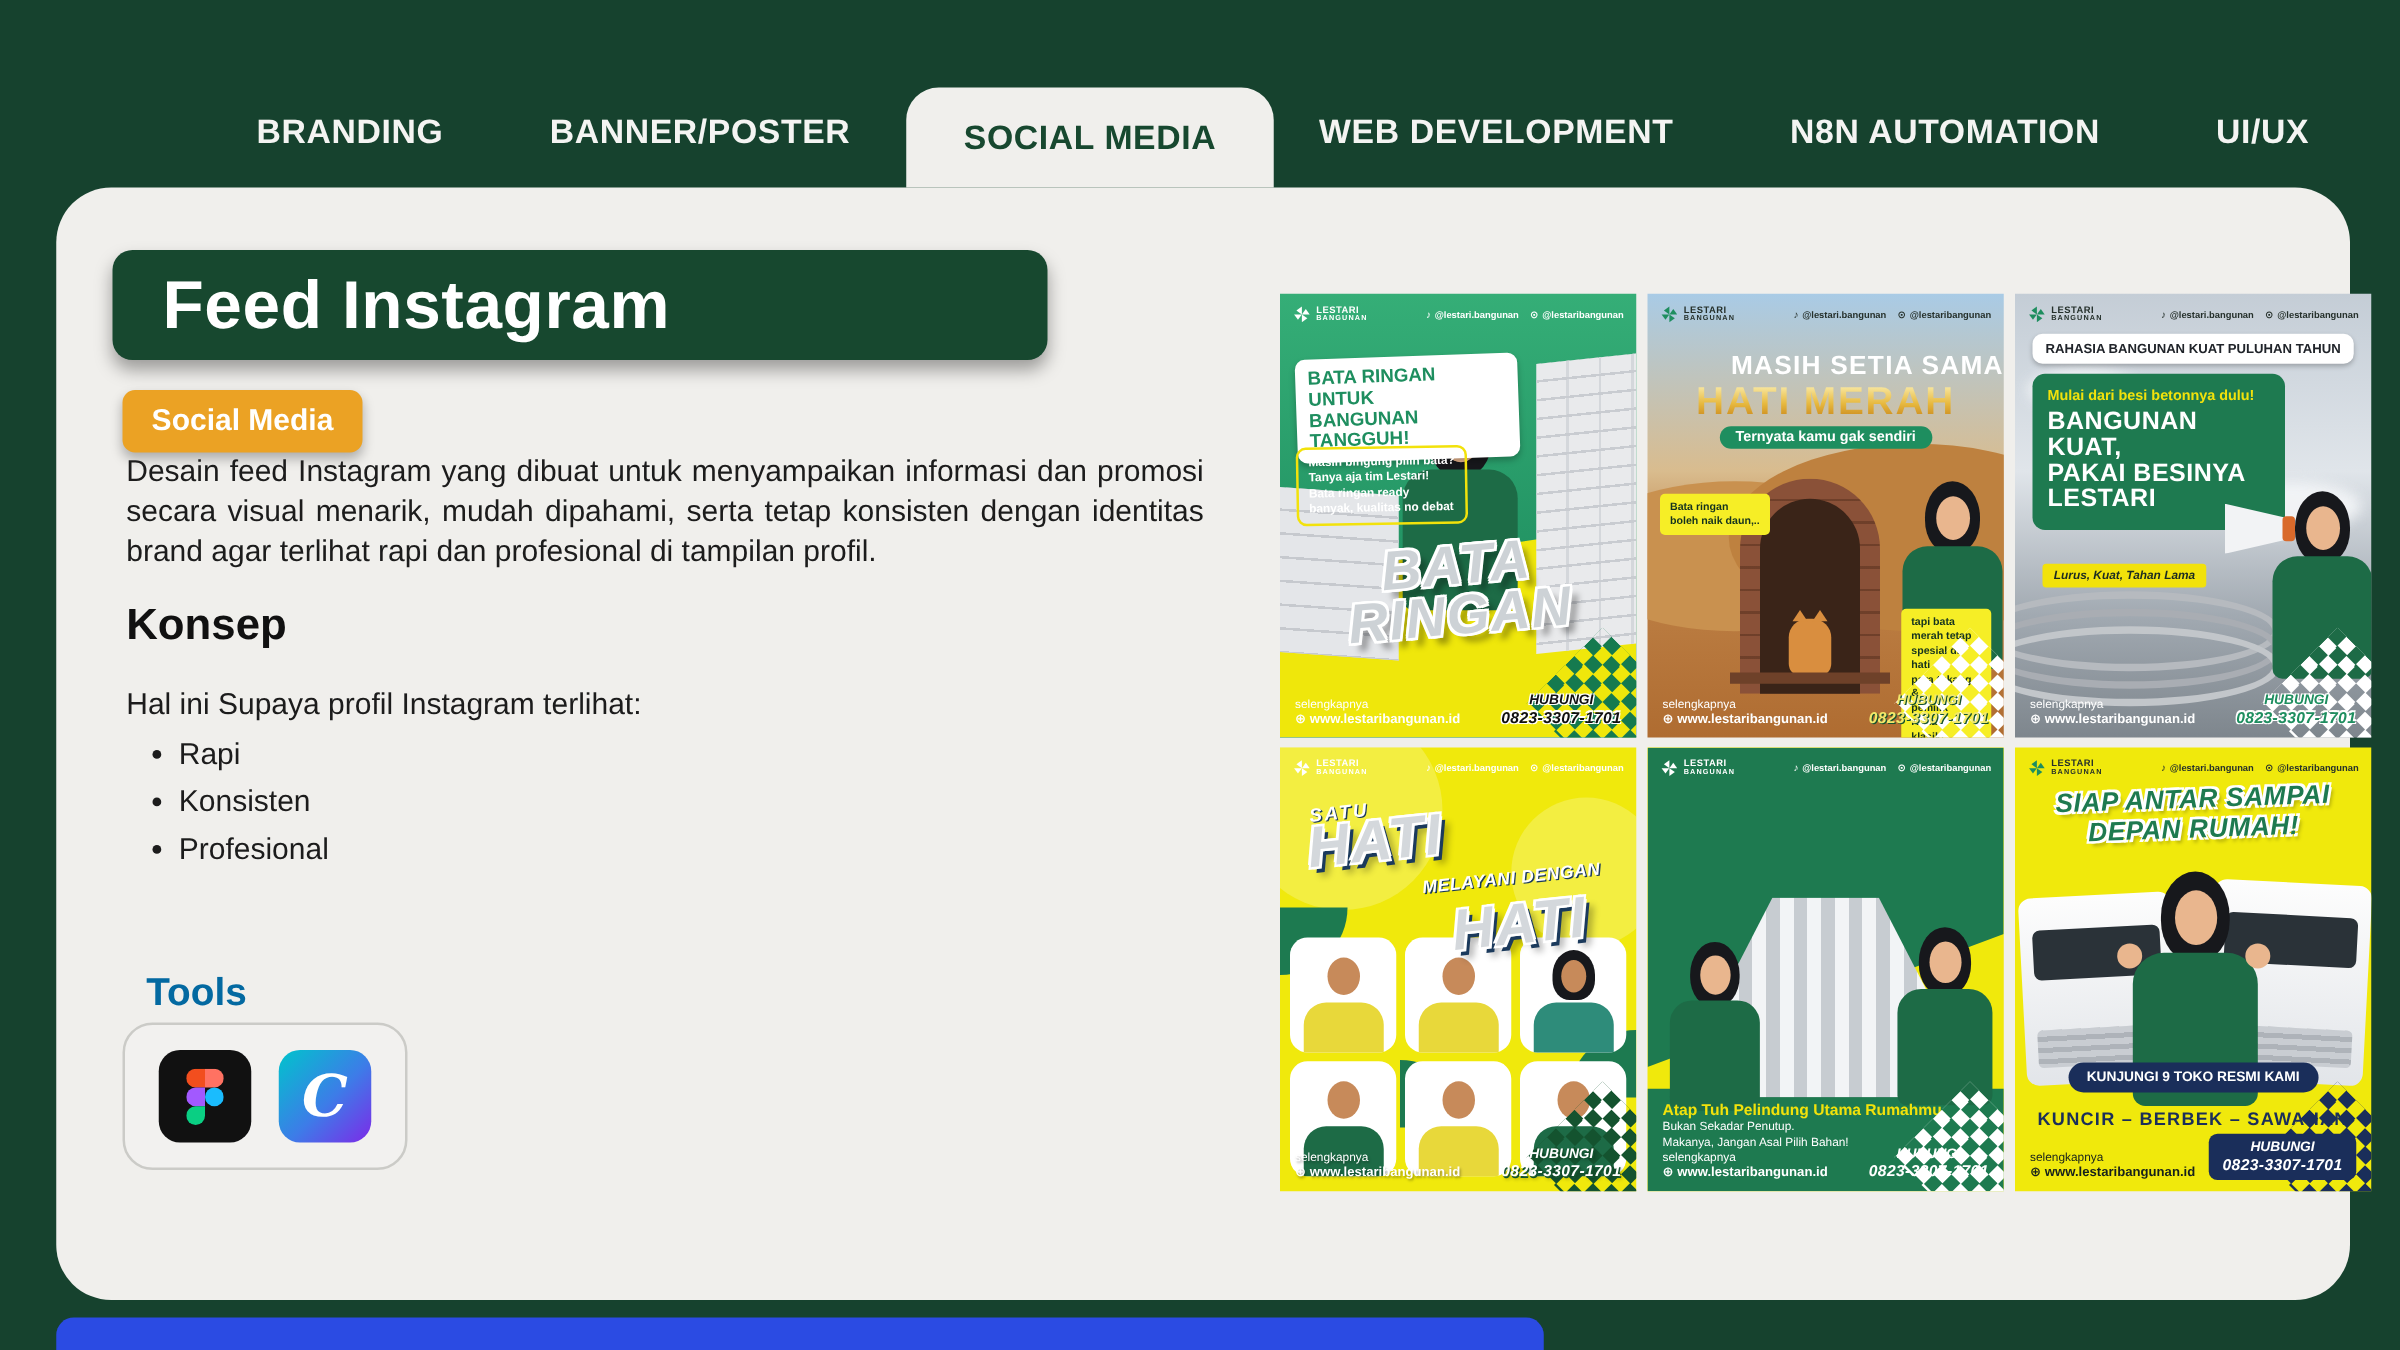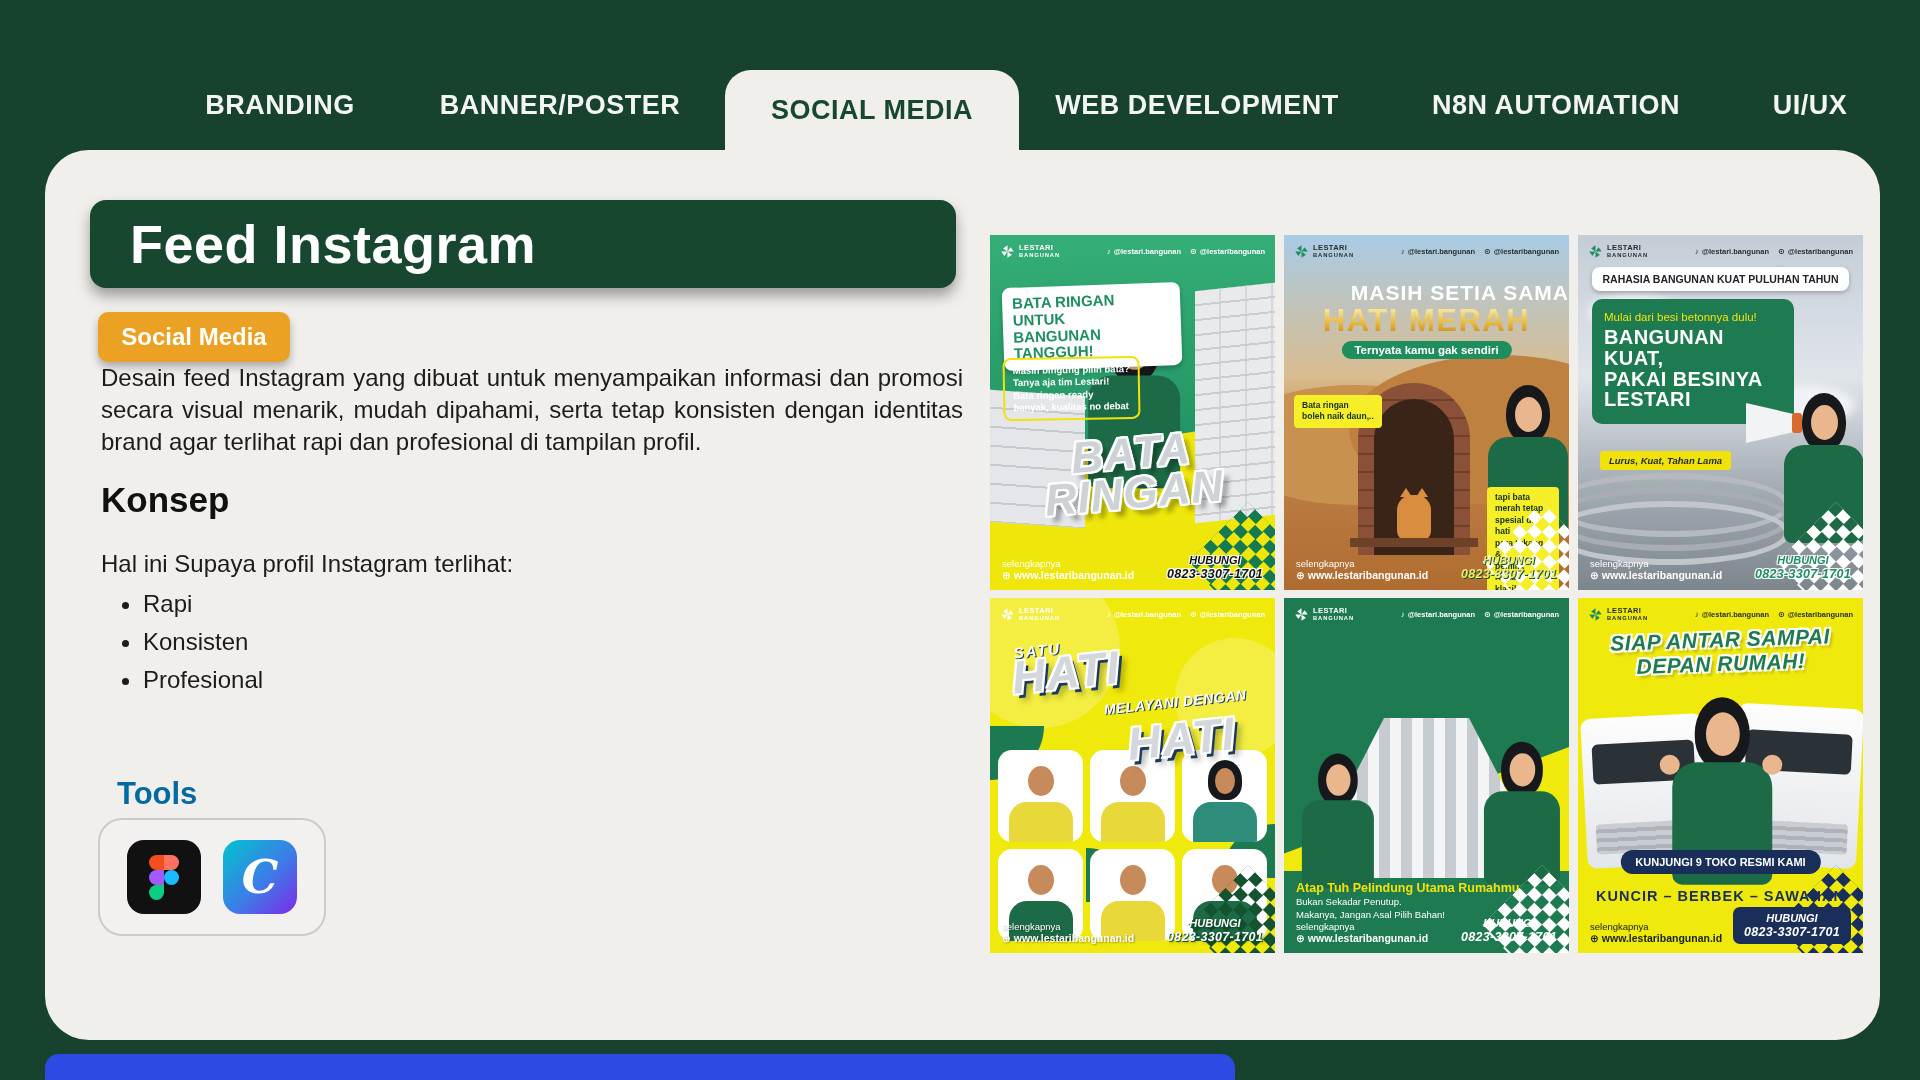--- a/index.html
+++ b/index.html
@@ -32,21 +32,21 @@
     position:absolute; left:45px; top:150px; width:1835px; height:890px;
     background:#F0EFEC; border-radius:44px;
   }
   .bottom-bar {
     position:absolute; left:45px; top:1054px; width:1190px; height:26px;
     background:#2B4BE3; border-radius:14px 14px 0 0;
   }
 
   
   .title-box {
-    position:absolute; left:45px; top:50px; width:866px; height:88px;
+    position:absolute; left:45px; top:50px; width:748px; height:88px;
     background:#17482F; border-radius:16px;
     box-shadow:0 8px 14px rgba(0,0,0,.35);
     display:flex; align-items:center; padding-left:40px;
     color:#fff; font-weight:700; font-size:54px; letter-spacing:.5px;
   }
   .badge {
     position:absolute; left:53px; top:162px; width:192px; height:50px;
     background:#EBA224; border-radius:10px;
     box-shadow:0 5px 9px rgba(0,0,0,.28);
     display:flex; align-items:center; justify-content:center;
@@ -81,21 +81,21 @@
   .tool-canva {
     width:74px; height:74px; border-radius:17px;
     background:linear-gradient(135deg,#00C4CC 0%,#3D7CE8 55%,#7D2AE8 100%);
     display:flex; align-items:center; justify-content:center;
     color:#fff; font-family:"DejaVu Serif","Liberation Serif",serif;
     font-style:italic; font-weight:700; font-size:46px; line-height:1;
   }
 
   
   .posters {
-    position:absolute; left:945px; top:85px;
+    position:absolute; left:979px; top:85px;
     display:grid; grid-template-columns:repeat(3,285px); grid-template-rows:repeat(2,355px);
     gap:8px 9px;
   }
   .poster { position:relative; width:285px; height:355px; overflow:hidden; background:#ddd; }
 
   
   .p-head {
     position:absolute; top:9px; left:10px; right:10px; z-index:8;
     display:flex; justify-content:space-between; align-items:center;
   }
@@ -227,21 +227,21 @@
   .cl3 { left:90px; top:110px; width:80px; height:28px; }
   .p3-pill {
     position:absolute; top:32px; left:14px; right:14px; z-index:5;
     background:#fff; border-radius:8px; padding:6px 2px; text-align:center;
     font-size:10.5px; font-weight:700; color:#20242A; box-shadow:0 2px 4px rgba(0,0,0,.25);
   }
   .p3-panel {
     position:absolute; top:64px; left:14px; width:202px; z-index:4;
     background:#1E7A50; border-radius:10px; padding:12px 12px 14px;
   }
-  .p3-kicker { color:#F2E20B; font-size:11.5px; font-weight:400; margin-bottom:4px; }
+  .p3-kicker { color:#F2E20B; font-size:11.5px; font-weight:700; margin-bottom:4px; }
   .p3-title  { color:#fff; font-size:20px; font-weight:700; line-height:1.04; letter-spacing:.4px; }
   .p3-tag {
     position:absolute; top:216px; left:22px; z-index:5;
     background:#F2E20B; color:#1B2B22; font-size:9.5px; font-weight:700; font-style:italic;
     padding:4px 9px; border-radius:3px;
   }
   .coil { position:absolute; left:-28px; top:238px; width:250px; height:100px; z-index:3; }
   .ring { position:absolute; width:240px; height:64px; border:6px solid #B6BABF; border-radius:50%; }
   .r1 { top:0; }  .r2 { top:14px; border-color:#A9ADB3; } .r3 { top:28px; border-color:#C2C6CA; }
   .p3-person { left:200px; top:158px; }

